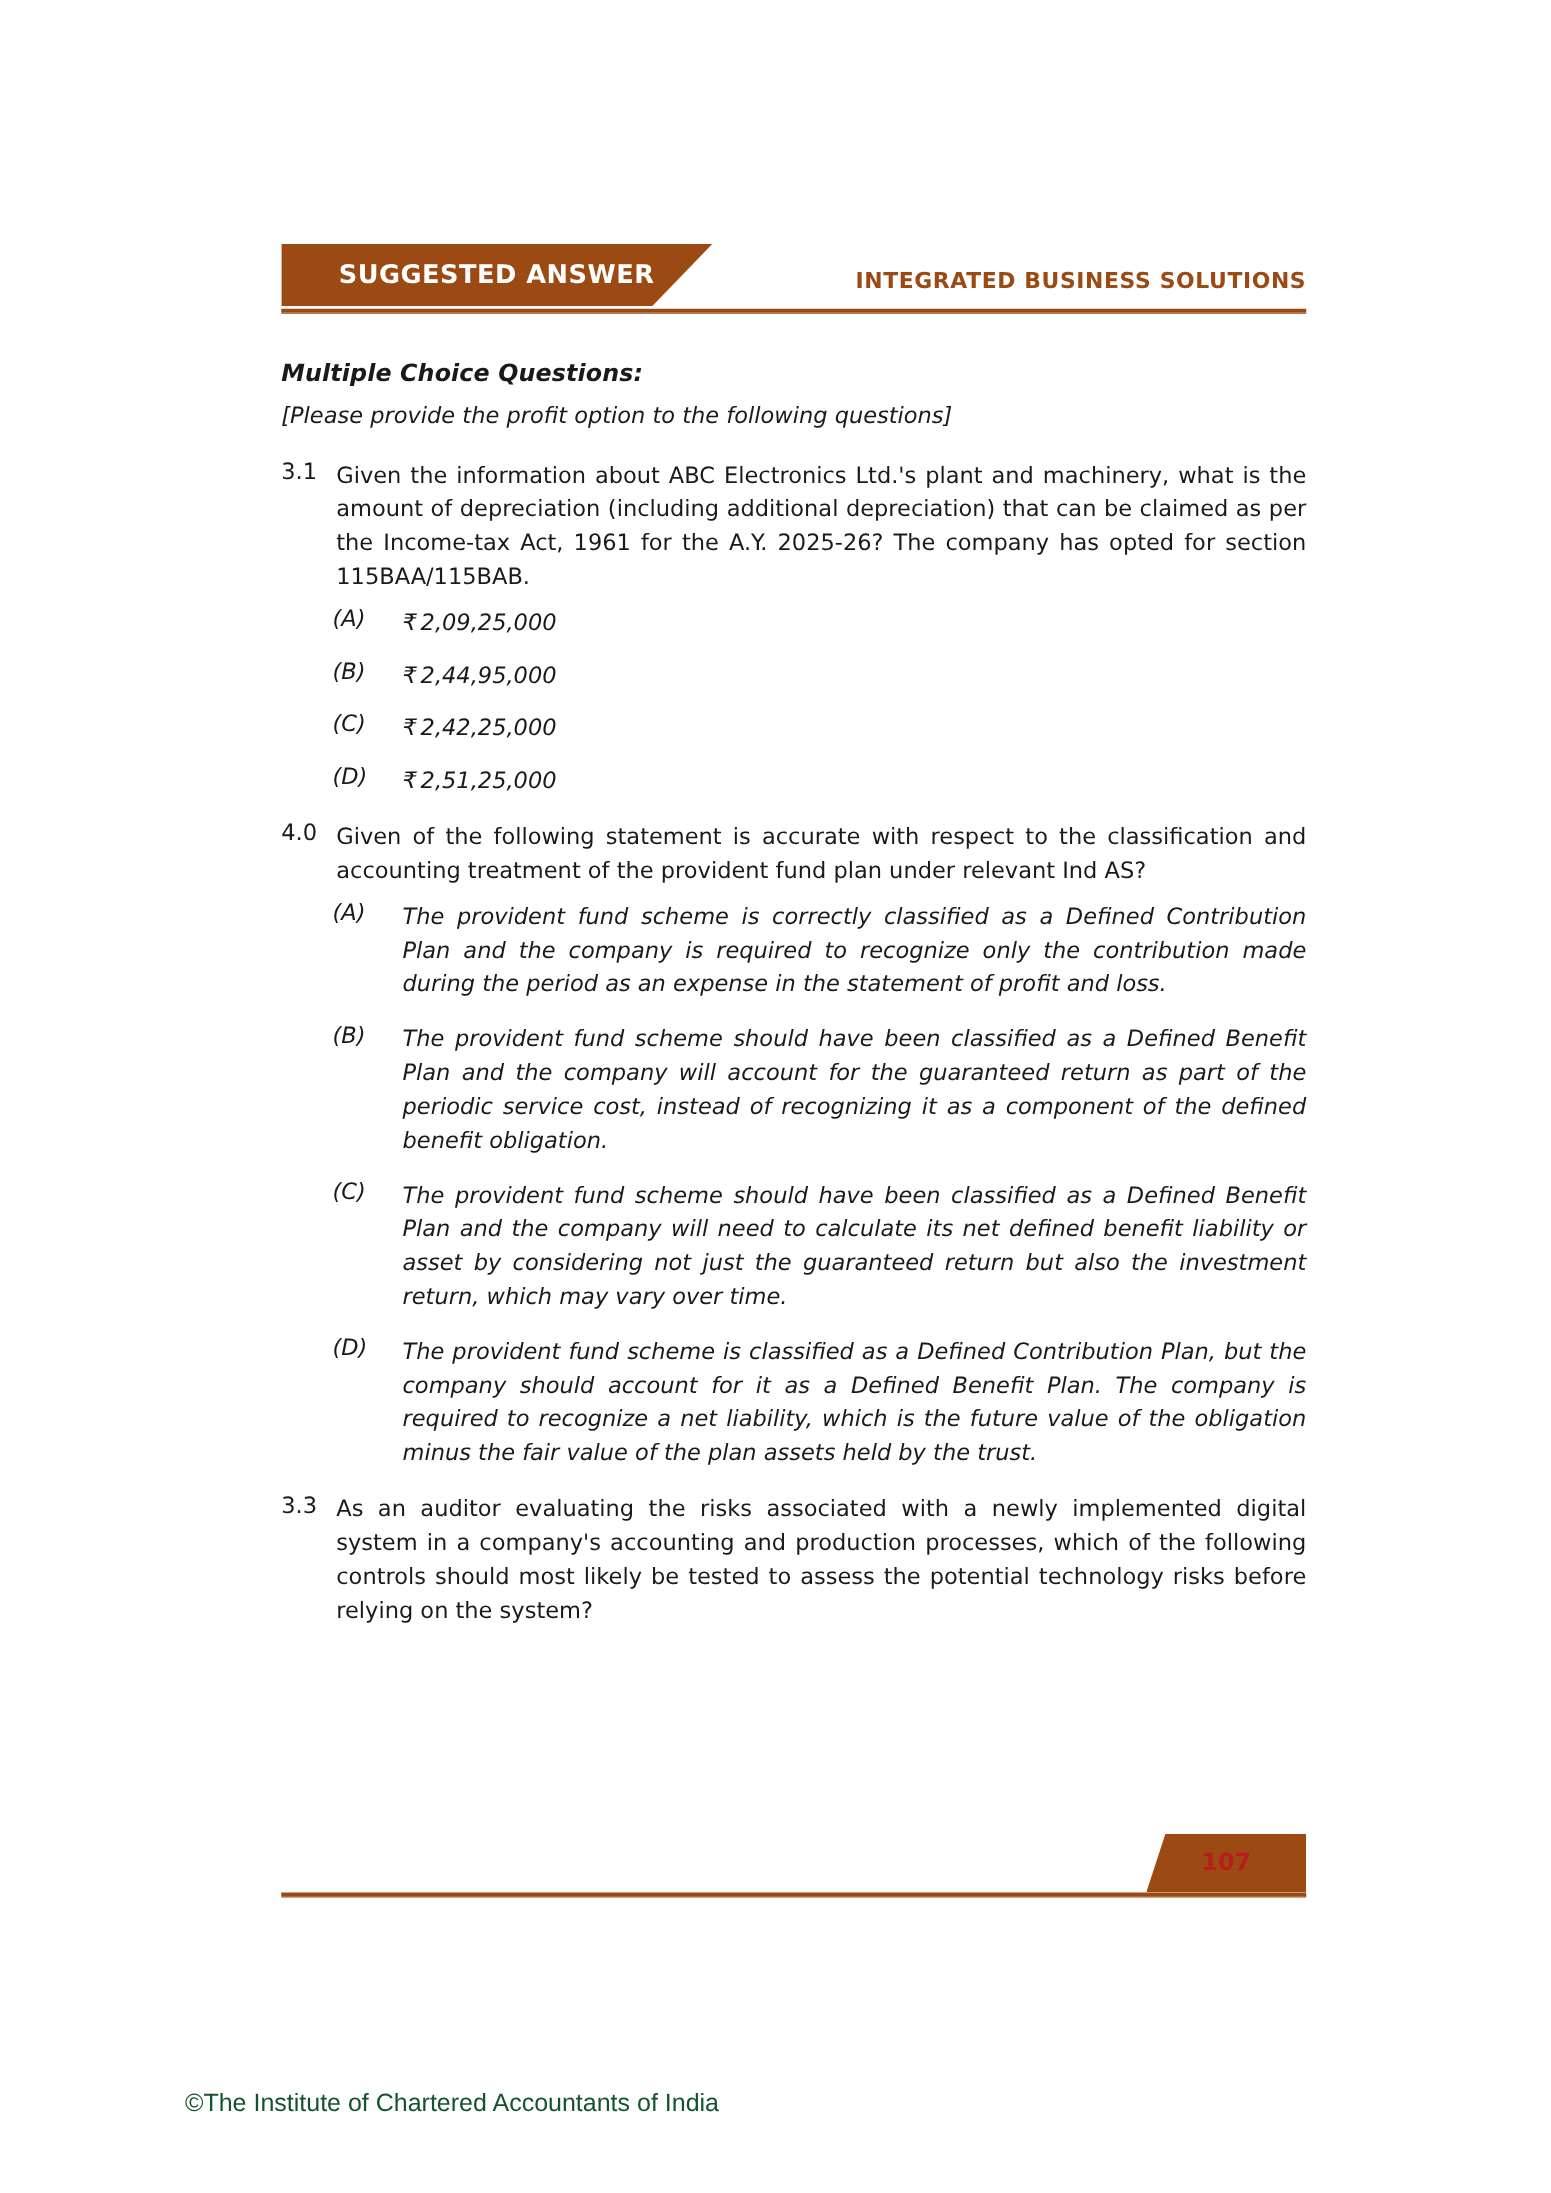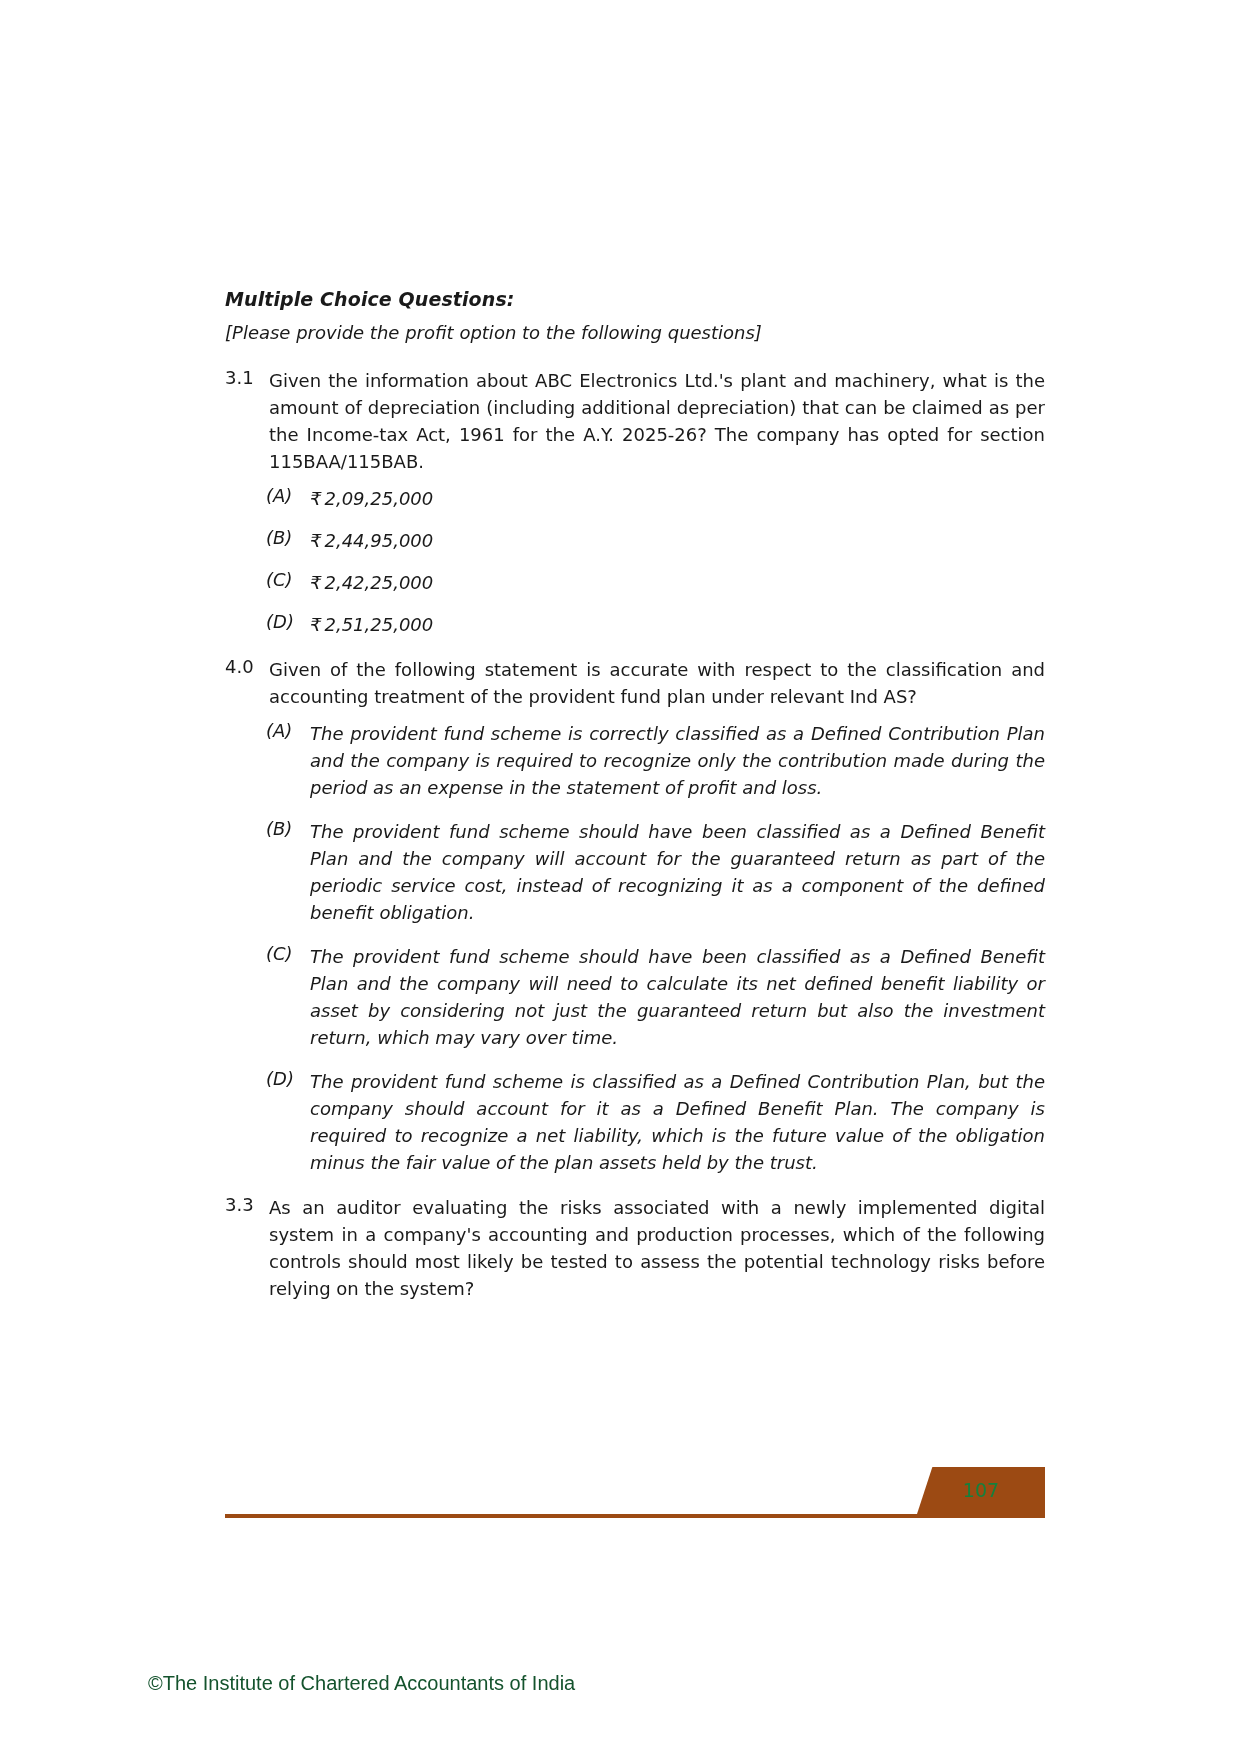--- a/index.html
+++ b/index.html
@@ -127,20 +127,21 @@
     font-size: 18px;
     font-style: italic;
   }
   .opt-text {
     flex: 1;
     font-size: 18px;
     font-style: italic;
     text-align: justify;
     text-justify: inter-word;
     line-height: 1.50;
+    margin-left: 12px;
   }
   .opt-short {
     text-align: left;
   }
 
   .q-block { margin-bottom: 18px; }
   .q-block.mcq31 .option { margin-bottom: 15px; }
   .q-block.mcq32 .option { margin-bottom: 17px; }
 
   .rupee {
@@ -167,23 +168,23 @@
     clip-path: polygon(12% 0, 100% 0, 100% 100%, 0 100%);
   }
   .page-num {
     position: absolute;
     right: 0;
     top: 0;
     width: 128px;
     height: 47px;
     line-height: 47px;
     text-align: center;
-    color: #15803d;
+    color: #b91c1c;
     font-size: 19px;
-    font-weight: normal;
+    font-weight: bold;
   }
   .footer-rule {
     position: absolute;
     left: 0;
     top: 47px;
     width: 820px;
     height: 4px;
     border-top: 3px solid #9c4a13;
     border-bottom: 1px solid #9c4a13;
     box-sizing: border-box;
@@ -196,20 +197,26 @@
     font-size: 20px;
     color: #14532d;
     font-family: "Liberation Sans", sans-serif;
   }
 </style>
 </head>
 <body>
 
 <div class="page">
 
+  <div class="header">
+    <div class="header-tab"></div>
+    <div class="header-tab-label">SUGGESTED ANSWER</div>
+    <div class="header-right">INTEGRATED BUSINESS SOLUTIONS</div>
+    <div class="header-rule"></div>
+  </div>
 
   <div class="content">
 
     <div class="section-title">Multiple Choice Questions:</div>
 
     <div class="instruction">[Please provide the profit option to the following questions]</div>
 
     <div class="q-block mcq31">
       <div class="question">
         <div class="q-num">3.1</div>

